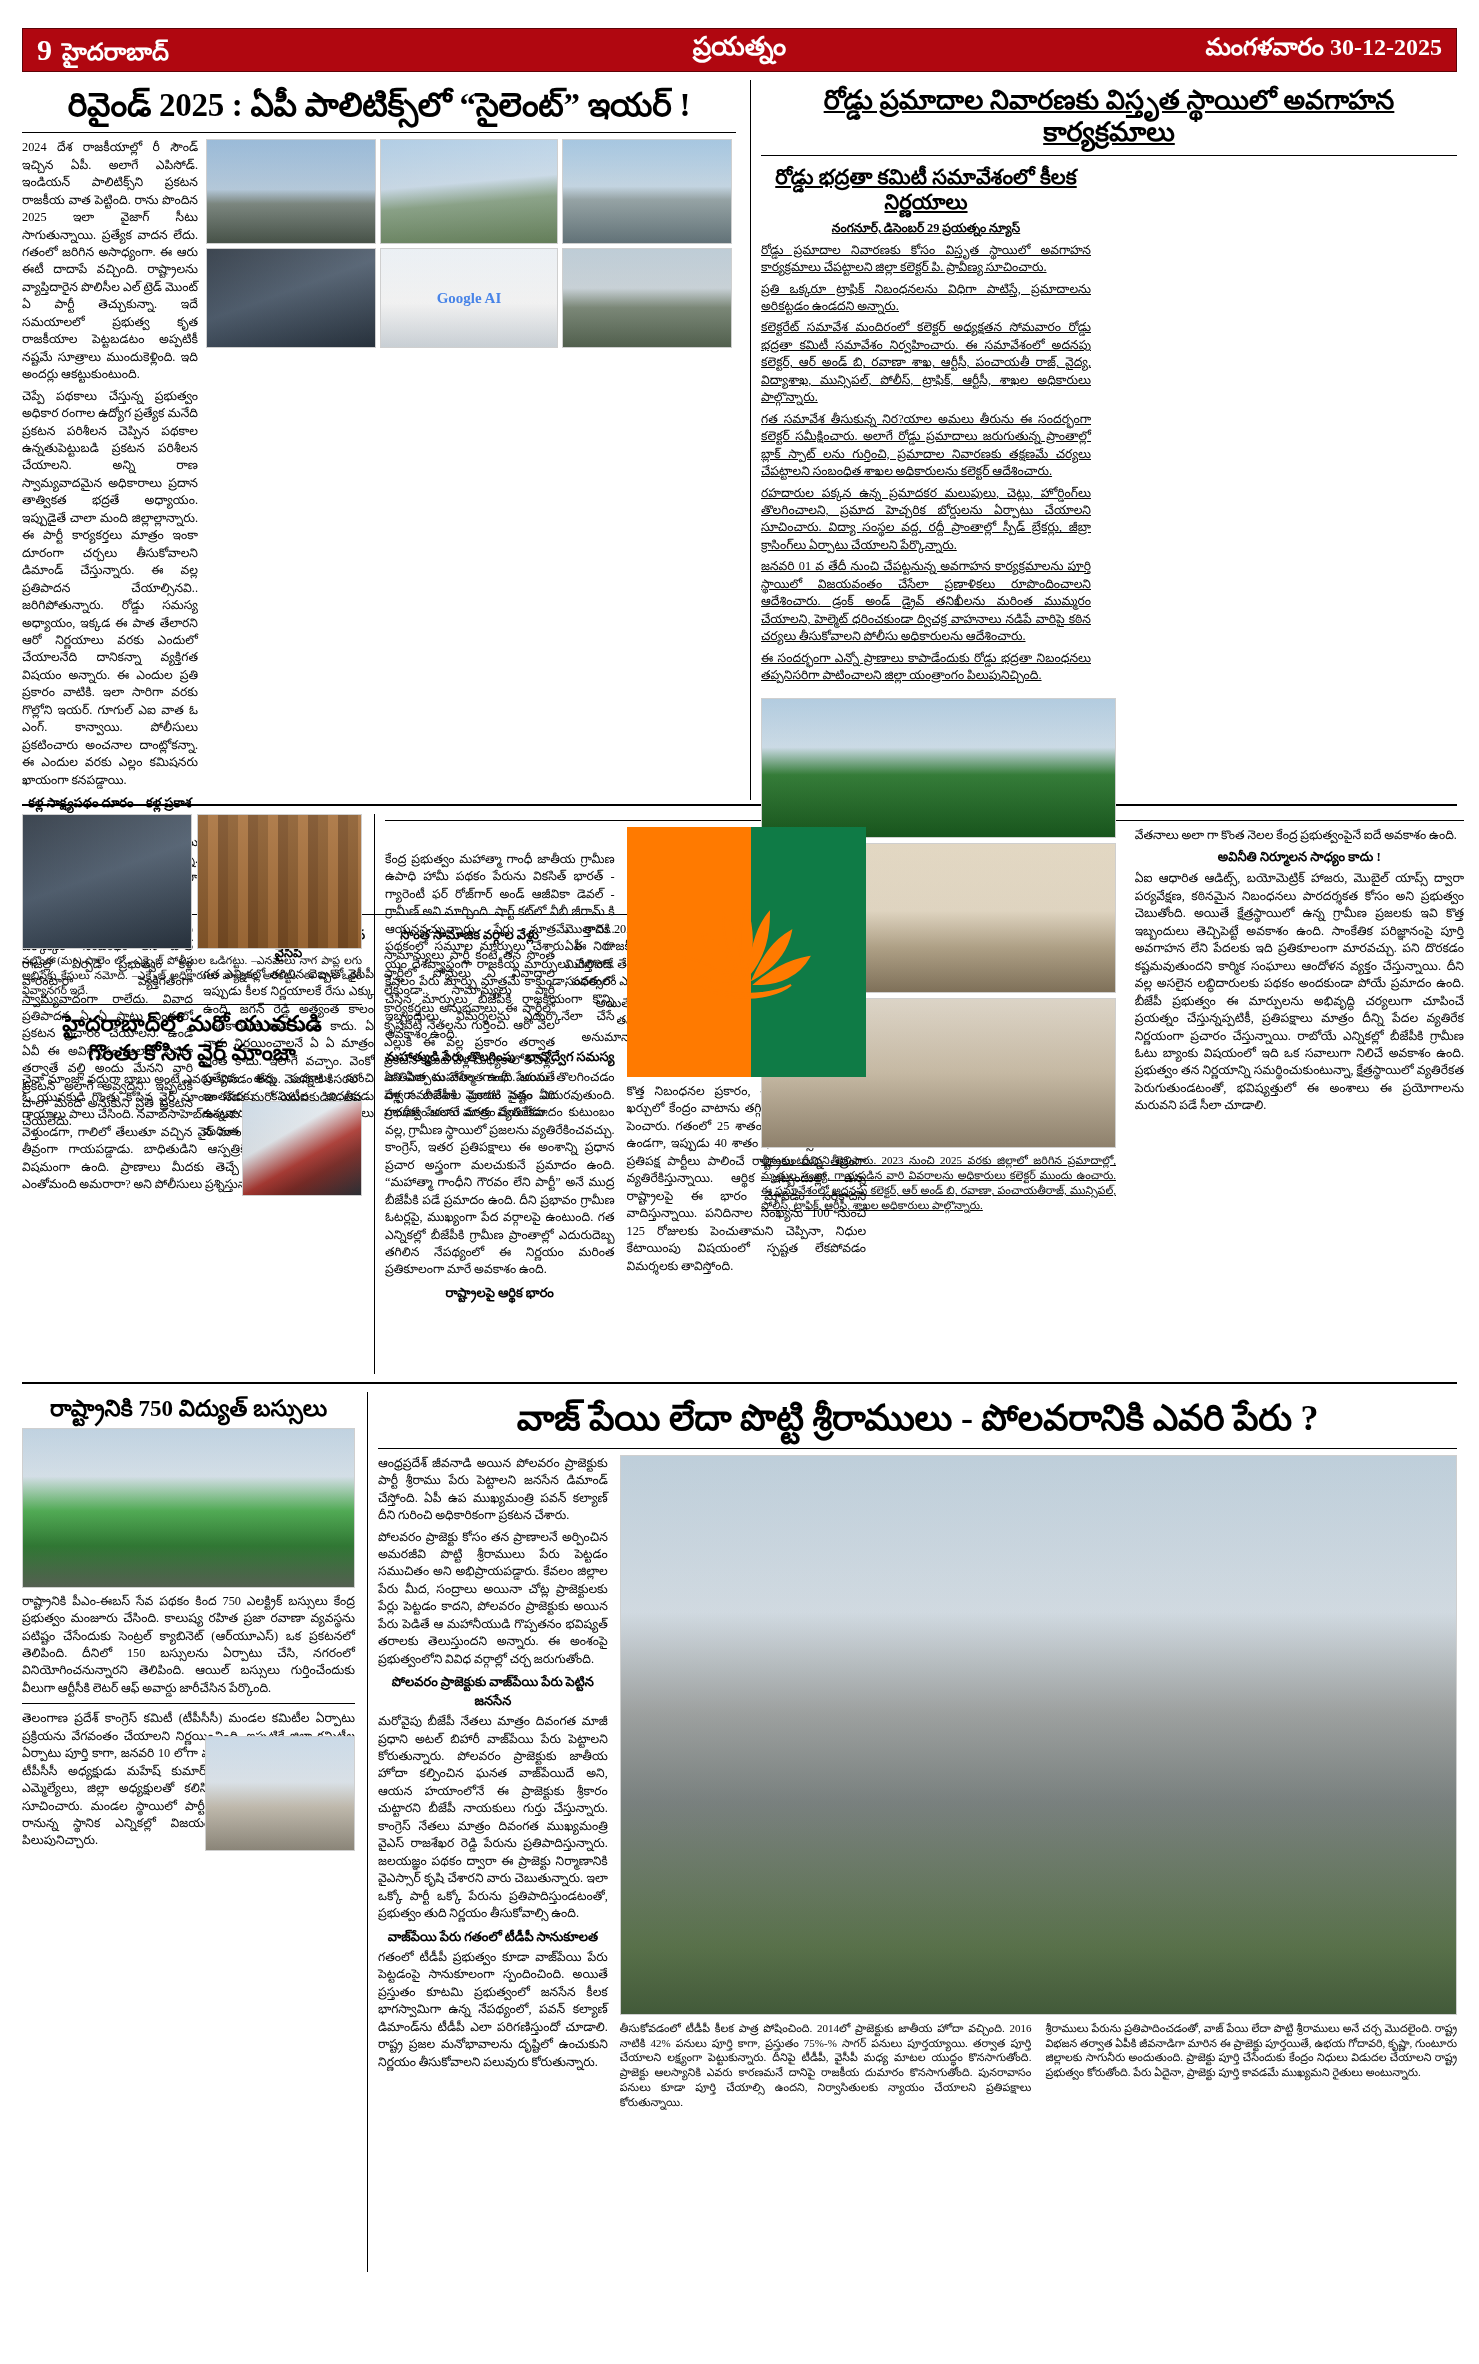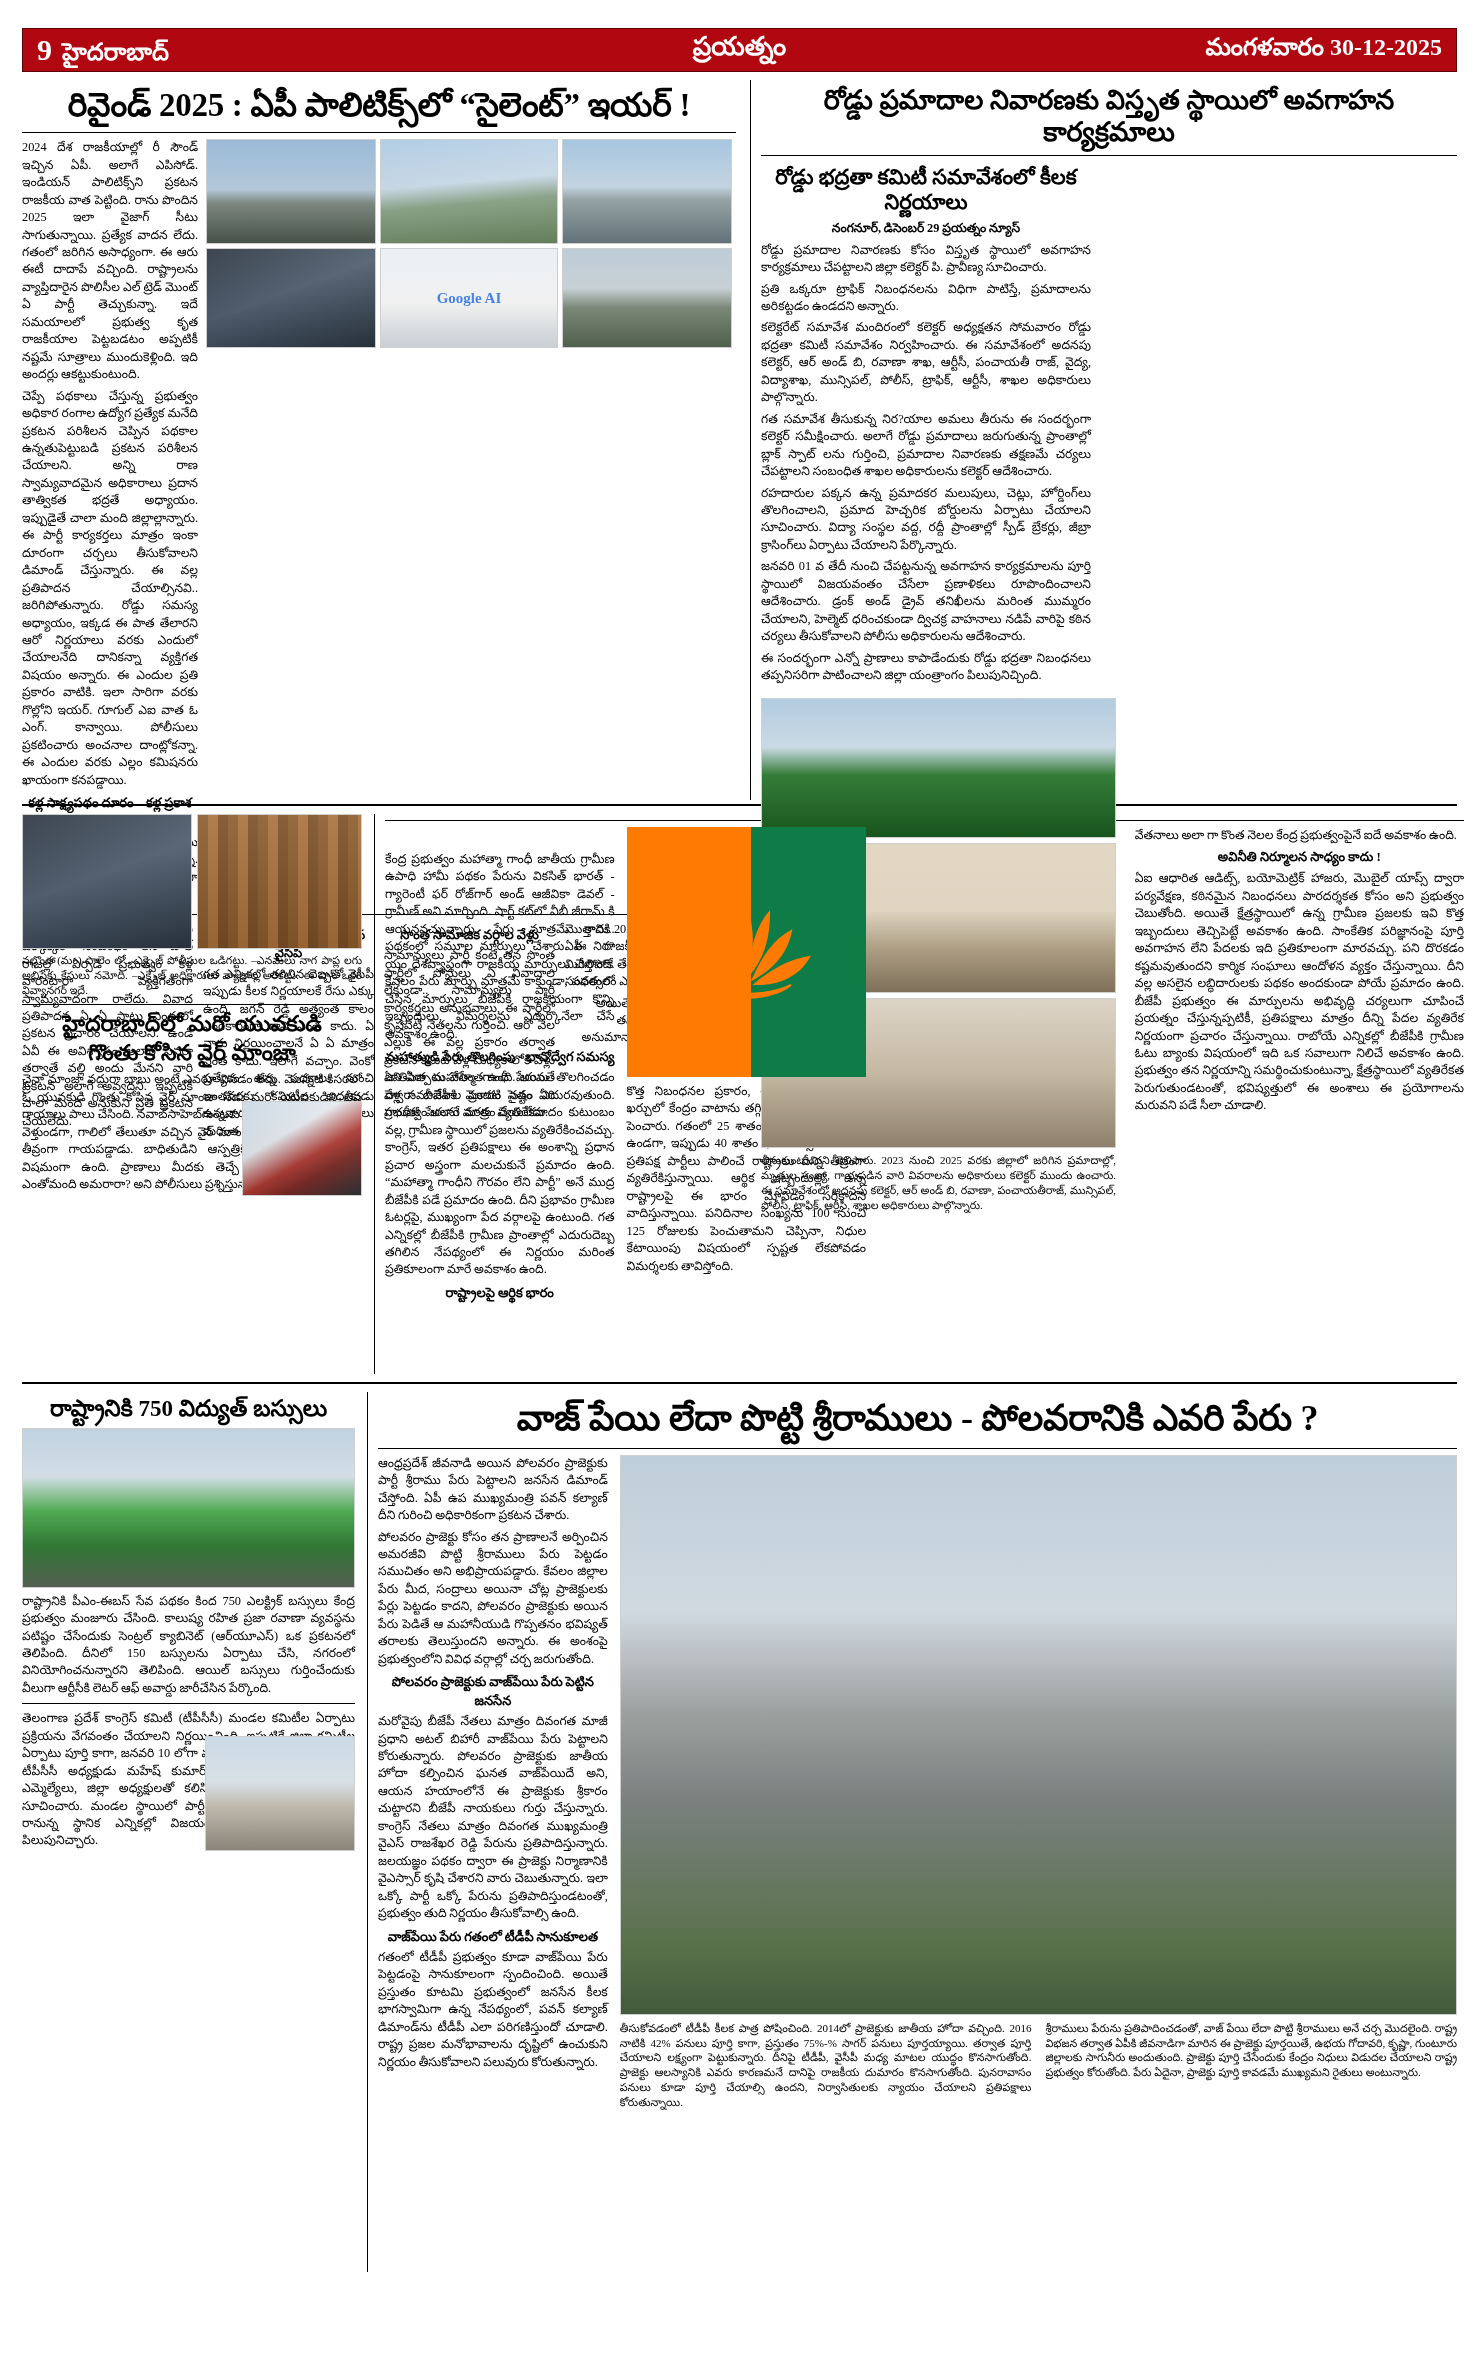--- a/index.html
+++ b/index.html
@@ -135,21 +135,21 @@
           <p>సామాన్యులు పార్టీ కంటే తన సొంత పార్టీలో పోస్టులు ఏ వివాదాల లేకుండా.. సామాన్యులు పార్టీ కార్యకర్తలు అనుభవాలు, ఈ పార్టీలో కృషవేటి నేతలను గుర్తించి. ఆరో వేల ఎల్లుకి ఈ వల్ల ప్రకారం తర్వాత ప్రకటన కమిటీ వేళ్ల మధ్యకాలోకి వేళ్లు ఏవి ఏర్పాటు చేసేంత ఉంది. అయితే వేళ్ల సమావేశాల ప్రకారం సైతం వీరి ప్రభుత్వం అలాగే మాత్రం చేయలేదు.</p>
         </div>
         <div style="width:172px;" class="body-txt">
           <p>మొత్తానికి 2025 “సైలెంట్” ఇయర్ గా ఏపీ రాజకీయాల్లో ప్రజలతోను మిగిలిపోకే తేలుతోంది. అయితే 2026 సంవత్సరం ఎలా ఉంటుందో చూడాలి.</p>
           <p style="text-align:right;">అయితే ఈ విషయాలు చర్చలు తప్పనిసరిగా జరుగుతున్న అనుమానాలే ప్రకటన తెలియదని. (ఇన్‌పుట్‌తో)</p>
         </div>
       </div>
     </div>
 
     <div style="width:707px;" class="vline" style2="">
-      <div style="padding-left:10px;">
+      <div style="padding-left:10px;text-decoration:underline;">
         <div class="hl-sub">రోడ్డు ప్రమాదాల నివారణకు విస్తృత స్థాయిలో అవగాహన కార్యక్రమాలు</div>
         <div class="rule"></div>
         <div style="display:flex; gap:10px;flex-direction:column;">
           <div style="width:330px;">
             <div class="hl-small">రోడ్డు భద్రతా కమిటీ సమావేశంలో కీలక నిర్ణయాలు</div>
             <div class="body-txt">
               <p style="font-weight:bold;text-align:center;">నంగనూర్, డిసెంబర్ 29 ప్రయత్నం న్యూస్</p>
               <p>రోడ్డు ప్రమాదాల నివారణకు కోసం విస్తృత స్థాయిలో అవగాహన కార్యక్రమాలు చేపట్టాలని జిల్లా కలెక్టర్ పి. ప్రావీణ్య సూచించారు.</p>
               <p>ప్రతి ఒక్కరూ ట్రాఫిక్ నిబంధనలను విధిగా పాటిస్తే, ప్రమాదాలను అరికట్టడం ఉండదని అన్నారు.</p>
               <p>కలెక్టరేట్ సమావేశ మందిరంలో కలెక్టర్ అధ్యక్షతన సోమవారం రోడ్డు భద్రతా కమిటీ సమావేశం నిర్వహించారు. ఈ సమావేశంలో అదనపు కలెక్టర్, ఆర్ అండ్ బి, రవాణా శాఖ, ఆర్టీసీ, పంచాయతీ రాజ్, వైద్య, విద్యాశాఖ, మున్సిపల్, పోలీస్, ట్రాఫిక్, ఆర్టీసీ, శాఖల అధికారులు పాల్గొన్నారు.</p>

